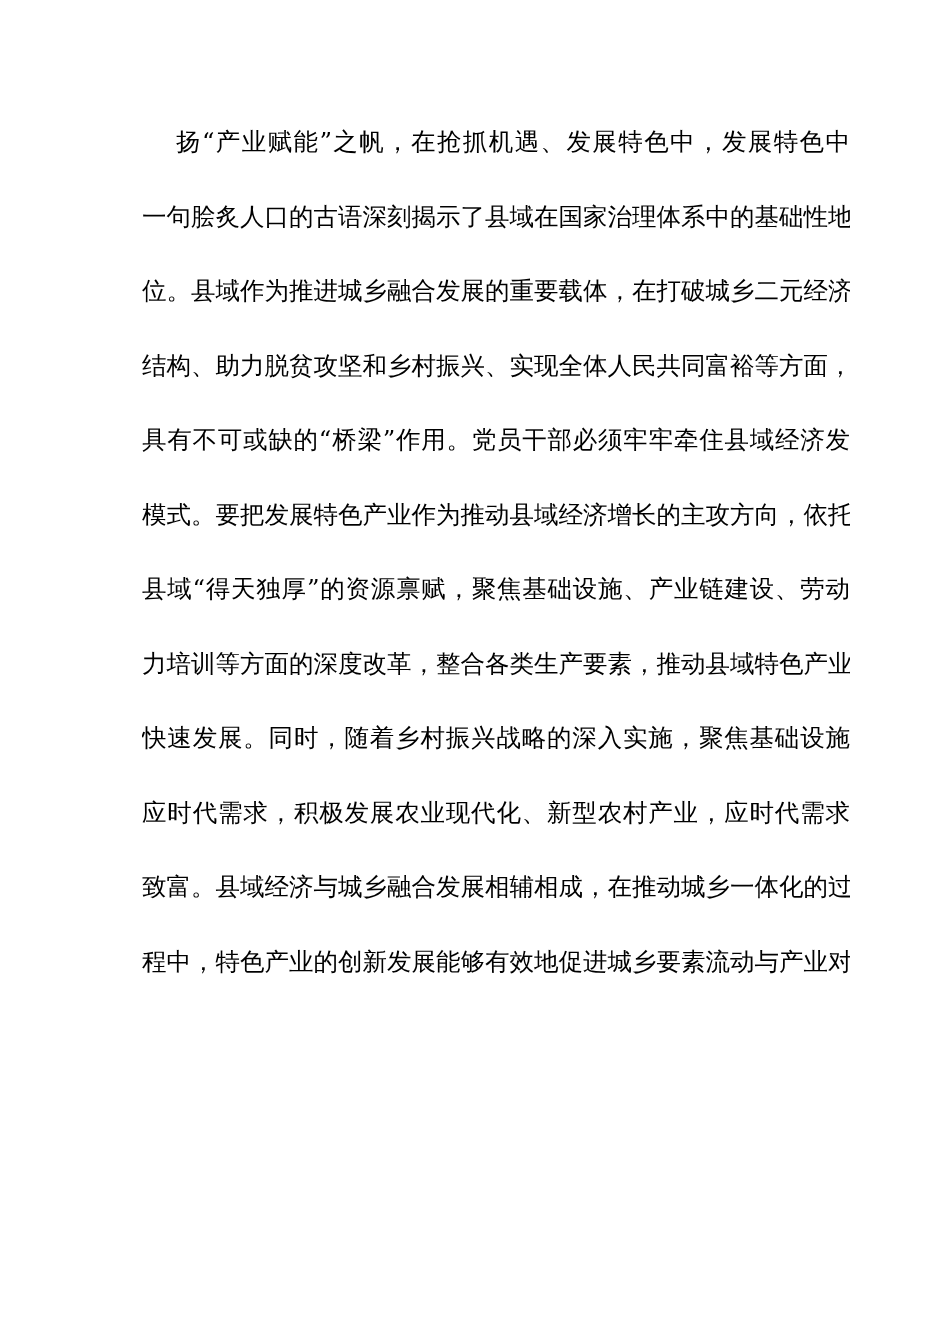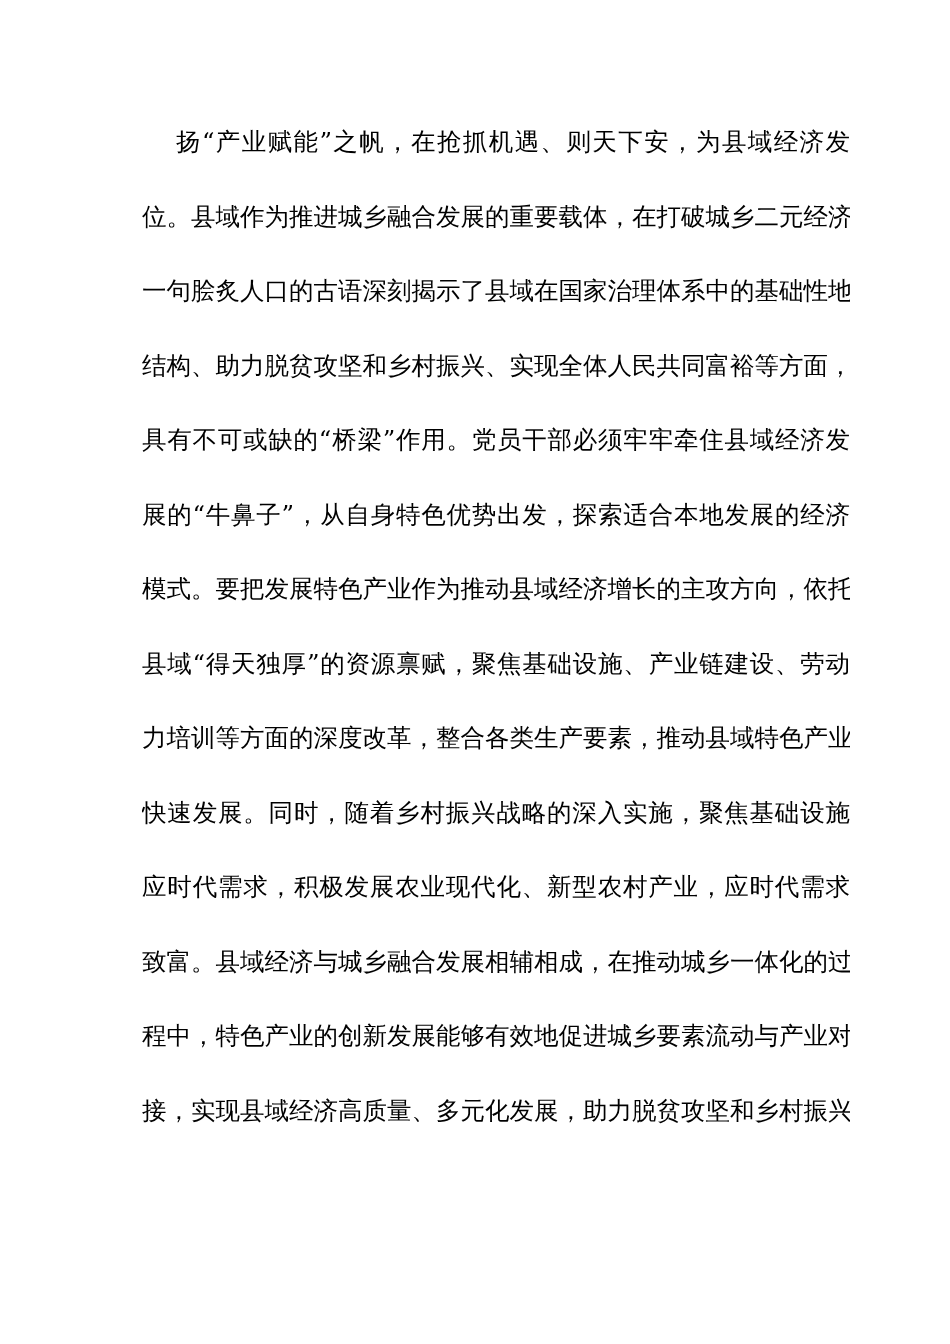--- a/index.html
+++ b/index.html
@@ -35,28 +35,26 @@
   }
   .line.first {
     margin-left: 34px;
   }
 </style>
 </head>
 <body>
 
 <div class="page">
   <div class="textblock">
-    <div class="line first">扬“产业赋能”之帆，在抢抓机遇、则天下安，为县域经济发</div>
+    <div class="line first">扬“产业赋能”之帆，在抢抓机遇、发展特色中，发展特色中</div>
+    <div class="line">一句脍炙人口的古语深刻揭示了县域在国家治理体系中的基础性地</div>
     <div class="line">位。县域作为推进城乡融合发展的重要载体，在打破城乡二元经济</div>
-    <div class="line">一句脍炙人口的古语深刻揭示了县域在国家治理体系中的基础性地</div>
     <div class="line">结构、助力脱贫攻坚和乡村振兴、实现全体人民共同富裕等方面，</div>
     <div class="line">具有不可或缺的“桥梁”作用。党员干部必须牢牢牵住县域经济发</div>
-    <div class="line">展的“牛鼻子”，从自身特色优势出发，探索适合本地发展的经济</div>
     <div class="line">模式。要把发展特色产业作为推动县域经济增长的主攻方向，依托</div>
     <div class="line">县域“得天独厚”的资源禀赋，聚焦基础设施、产业链建设、劳动</div>
     <div class="line">力培训等方面的深度改革，整合各类生产要素，推动县域特色产业</div>
     <div class="line">快速发展。同时，随着乡村振兴战略的深入实施，聚焦基础设施</div>
     <div class="line">应时代需求，积极发展农业现代化、新型农村产业，应时代需求</div>
     <div class="line">致富。县域经济与城乡融合发展相辅相成，在推动城乡一体化的过</div>
     <div class="line">程中，特色产业的创新发展能够有效地促进城乡要素流动与产业对</div>
-    <div class="line">接，实现县域经济高质量、多元化发展，助力脱贫攻坚和乡村振兴</div>
   </div>
 </div>
 
 </body></html>

